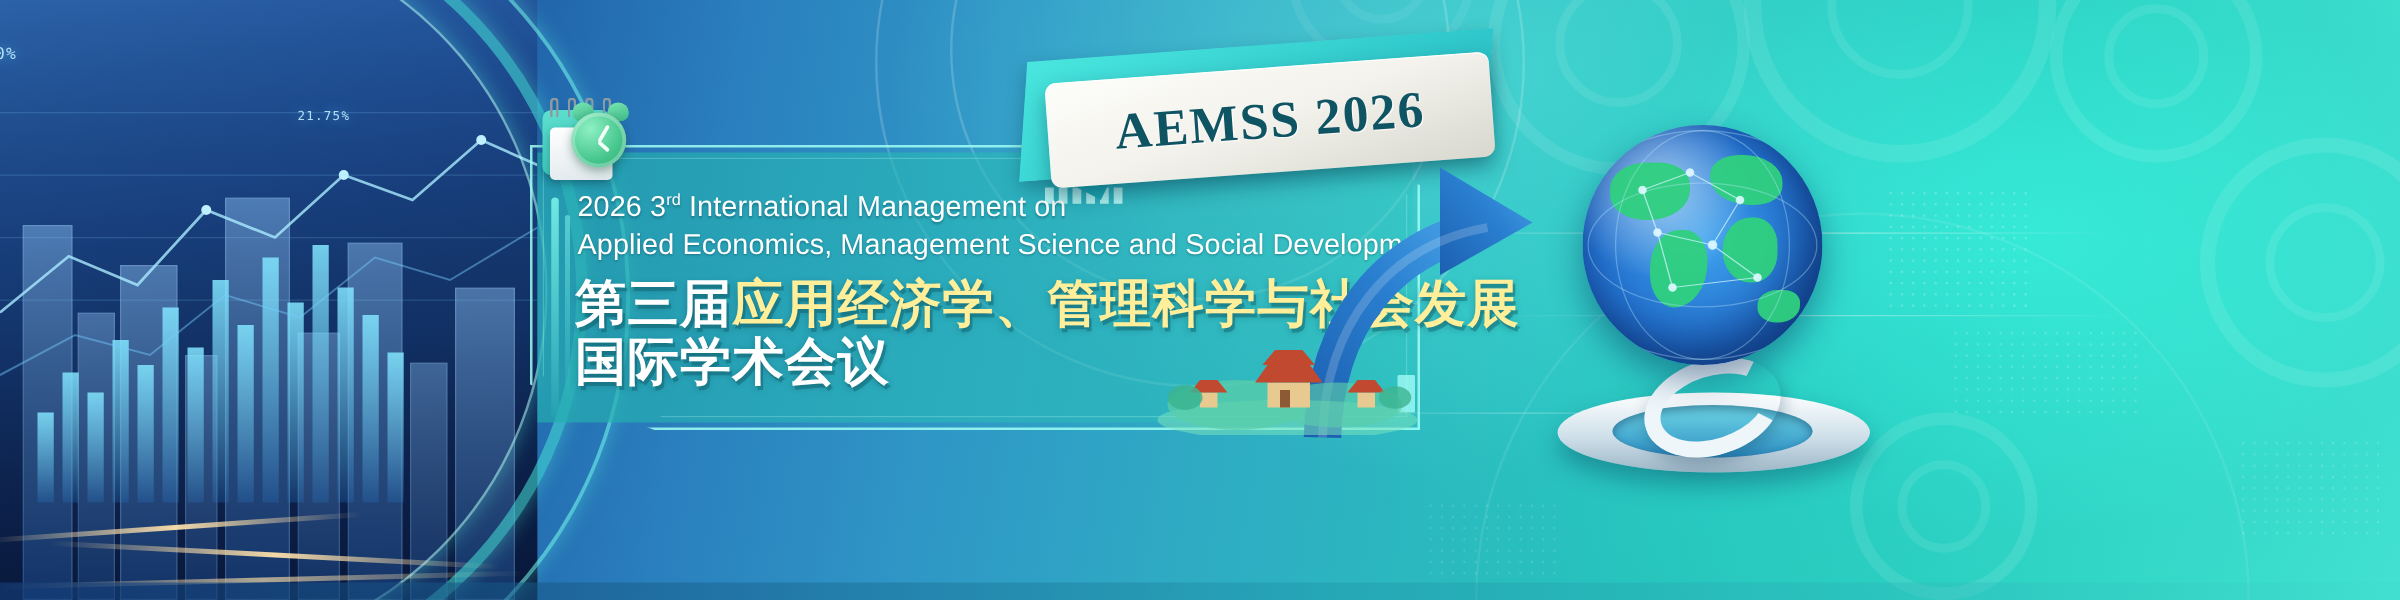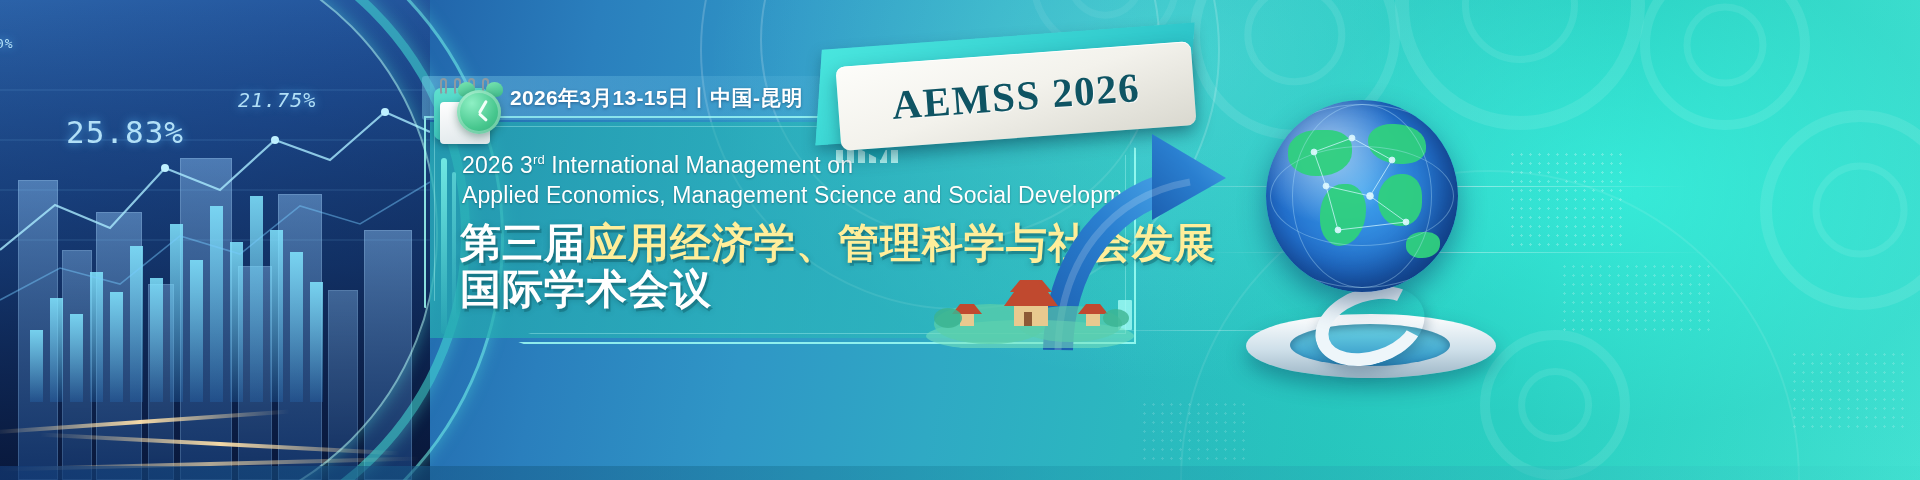--- a/index.html
+++ b/index.html
@@ -46,21 +46,21 @@
       linear-gradient(180deg, rgba(26,72,140,.0) 0%, rgba(12,36,80,.55) 55%, rgba(8,22,56,.92) 100%),
       linear-gradient(160deg,#2b62a8 0%, #1f4f96 35%, #163a74 70%, #0d2450 100%);
   }
   .bld{ position:absolute; bottom:0; background:linear-gradient(180deg, rgba(150,205,255,.42), rgba(20,55,110,.88)); box-shadow:inset 0 0 0 1px rgba(180,225,255,.22); }
   .bar{ position:absolute; bottom:78px; background:linear-gradient(180deg, rgba(130,230,255,.85), rgba(40,120,200,.25)); }
   .road{ position:absolute; height:4px; border-radius:4px; background:linear-gradient(90deg, rgba(255,215,150,0), rgba(255,225,170,.95), rgba(255,215,150,0)); filter:blur(.6px); }
   .trendline{ position:absolute; left:0; top:0; width:430px; height:480px; }
 
   .pct{ position:absolute; color:rgba(190,235,255,.92); font-family:"DejaVu Sans Mono","Liberation Mono",monospace; letter-spacing:1px; text-shadow:0 0 10px rgba(90,190,255,.8); }
   .pct.big{ font-size:31px; }
-  .pct.small{ font-size:20px;font-style:italic; }
+  .pct.small{ font-size:10px; }
   .pct.tiny{ font-size:13px; }
 
   
   .arc{
     position:absolute; border-radius:50%;
     border:3px solid rgba(120,255,240,.55);
     box-shadow:0 0 16px rgba(90,255,235,.35);
   }
   .arc.thick{ border-width:9px; border-color:rgba(70,225,215,.55); }
   .arc.thin{ border-width:2px; border-color:rgba(180,255,248,.55); }
@@ -268,21 +268,20 @@
       <circle cx="275" cy="140" r="4" fill="#bff0ff"></circle>
       <circle cx="385" cy="112" r="4" fill="#bff0ff"></circle>
       <g stroke="rgba(140,215,255,.18)" stroke-width="1">
         <line x1="0" y1="90" x2="430" y2="90"></line>
         <line x1="0" y1="140" x2="430" y2="140"></line>
         <line x1="0" y1="190" x2="430" y2="190"></line>
         <line x1="0" y1="240" x2="430" y2="240"></line>
       </g>
     </svg>
 
-    <span class="pct big" style="left:66px; top:114px;">25.83%</span>
     <span class="pct small" style="left:238px; top:88px;">21.75%</span>
     <span class="pct tiny" style="left:-4px; top:36px;">0%</span>
   </div>
 
   <div class="arc thick" style="left:-170px; top:-86px; width:640px; height:640px;"></div>
   <div class="arc" style="left:-196px; top:-112px; width:700px; height:700px;"></div>
   <div class="arc thin" style="left:-148px; top:-60px; width:586px; height:586px;"></div>
 
   <div class="panel"></div>
   <div class="panel-edge"></div>
@@ -293,23 +292,20 @@
       <i></i>
       <i></i>
       <i></i>
       <i></i>
       <i></i>
   </div>
   <div class="rail" style="left:441px; top:158px; width:6px; height:176px;"></div>
   <div class="rail" style="left:452px; top:172px; width:4px; height:150px; opacity:.65;"></div>
   <div class="notch" style="left:1118px; top:300px; width:14px; height:30px; background:rgba(170,255,248,.75);"></div>
 
-  <div class="datebar">
-    <span class="date-text">2026年3月13-15日丨中国-昆明</span>
-  </div>
 
   <div class="cal">
     <div class="cal-body"></div>
     <div class="cal-page"></div>
     <div class="cal-ring" style="left:12px;"></div>
     <div class="cal-ring" style="left:26px;"></div>
     <div class="cal-ring" style="left:40px;"></div>
     <div class="cal-ring" style="left:54px;"></div>
     <div class="bell" style="left:30px;"></div>
     <div class="bell" style="left:58px;"></div>

